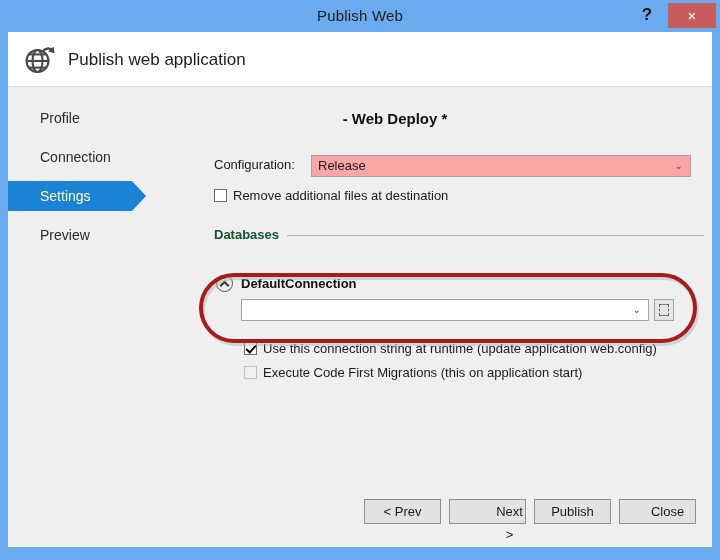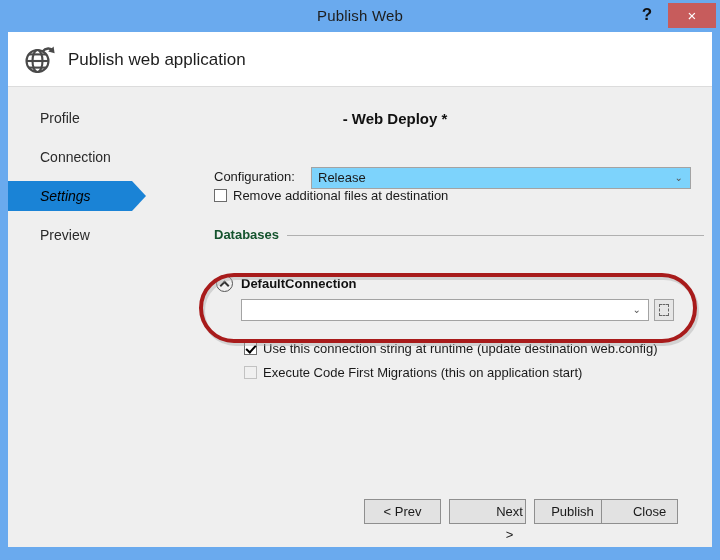--- a/index.html
+++ b/index.html
@@ -114,23 +114,22 @@
     padding-left: 32px;
     font-size: 14px;
     color: #2a2a2a;
     margin-bottom: 9px;
     cursor: default;
     width: 122px;
     box-sizing: border-box;
   }
   .nav-item.selected {
     background: #1a83d6;
-    color: #000000;
+    color: #fef9c3;
     width: 124px;
-    font-style: italic;
   }
   .nav-item.selected::after {
     content: "";
     position: absolute;
     left: 124px; top: 0;
     width: 0; height: 0;
     border-top: 15px solid transparent;
     border-bottom: 15px solid transparent;
     border-left: 14px solid #1a83d6;
   }
@@ -147,33 +146,33 @@
     left: 0; top: 23px;
     width: 430px;
     text-align: center;
     font-size: 15px;
     font-weight: bold;
     color: #111111;
   }
 
   .row-config {
     position: absolute;
-    left: 34px; top: 80px;
+    left: 34px; top: 68px;
     width: 480px;
     height: 32px;
   }
   .label-config {
     position: absolute;
     left: 0; top: 2px;
     font-size: 13px;
     color: #1a1a1a;
   }
   .combo {
     position: absolute;
-    background: #7dd3fc;
+    background: #fca5a5;
     border: 1px solid #a3a3a3;
     box-sizing: border-box;
     height: 22px;
     line-height: 20px;
     font-size: 13px;
     color: #1a1a1a;
     padding-left: 6px;
     cursor: default;
   }
   .combo .chev {
@@ -326,21 +325,21 @@
     box-sizing: border-box;
     font-size: 13px;
     line-height: 23px;
     text-align: center;
     color: #1a1a1a;
     cursor: default;
   }
   #btn-prev    { left: 356px; }
   #btn-next    { left: 441px; padding-left: 44px; }
   #btn-publish { left: 526px; }
-  #btn-close   { left: 593px; padding-left: 20px; }
+  #btn-close   { left: 611px; padding-left: 20px; }
 </style>
 </head>
 <body>
 
 <div class="window">
 
   <div class="titlebar">
     <div class="title-text">Publish Web</div>
     <div class="help-button">?</div>
     <div class="close-button">×</div>
@@ -407,21 +406,21 @@
         <div class="combo" id="db-combo">
           <span placeholder=""></span>
           <span class="chev">⌄</span>
         </div>
         <div class="browse-btn">
           <span class="dots"></span>
         </div>
       </div>
 
       <div class="chk-row" id="chk-runtime">
-        <span class="chk-box checked"></span><span>Use this connection string at runtime (update destination web.config)</span>
+        <span class="chk-box checked"></span><span>Use this connection string at runtime (update application web.config)</span>
       </div>
 
       <div class="chk-row" id="chk-codefirst">
         <span class="chk-box disabled"></span><span>Execute Code First Migrations (this on application start)</span>
       </div>
 
     </div>
 
     <div class="footer">
       <div class="btn" id="btn-prev">&lt; Prev</div>

